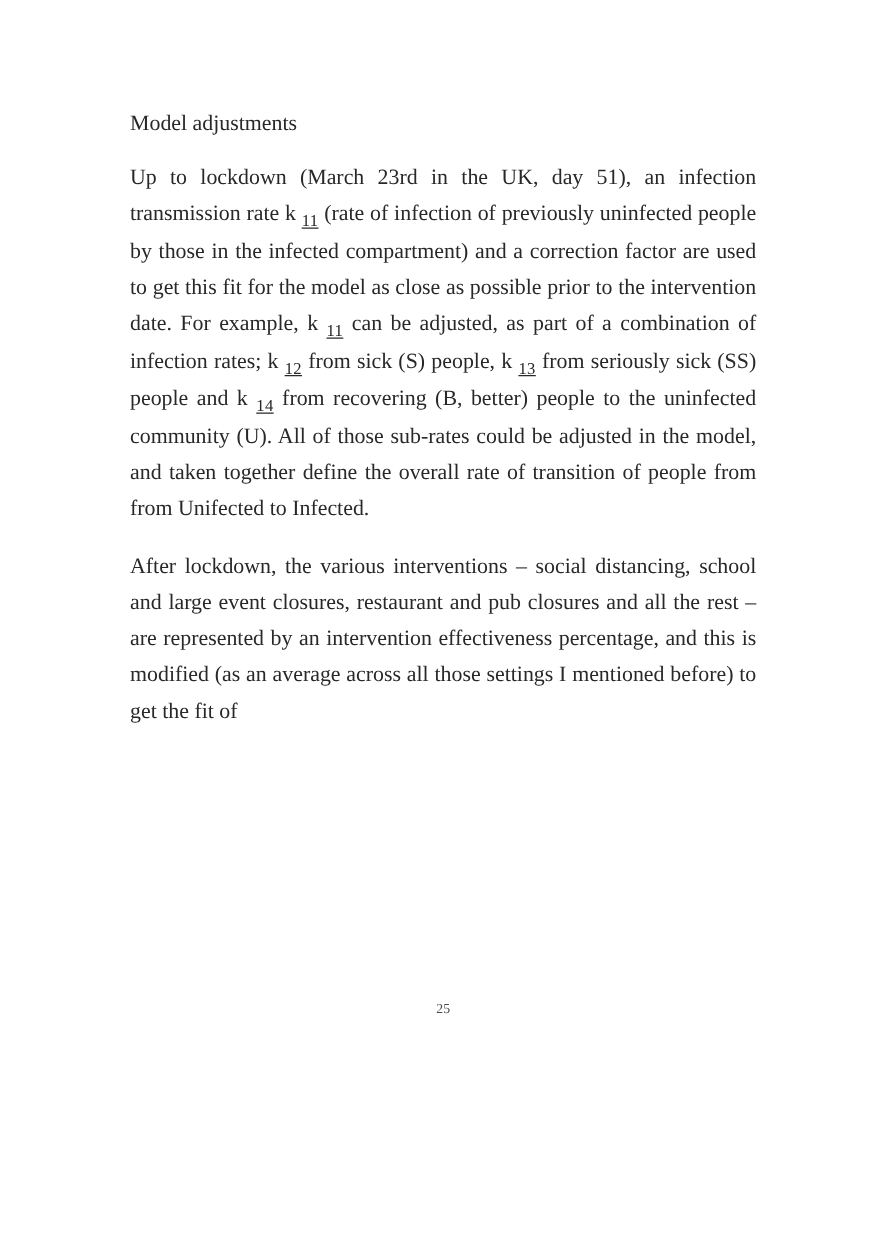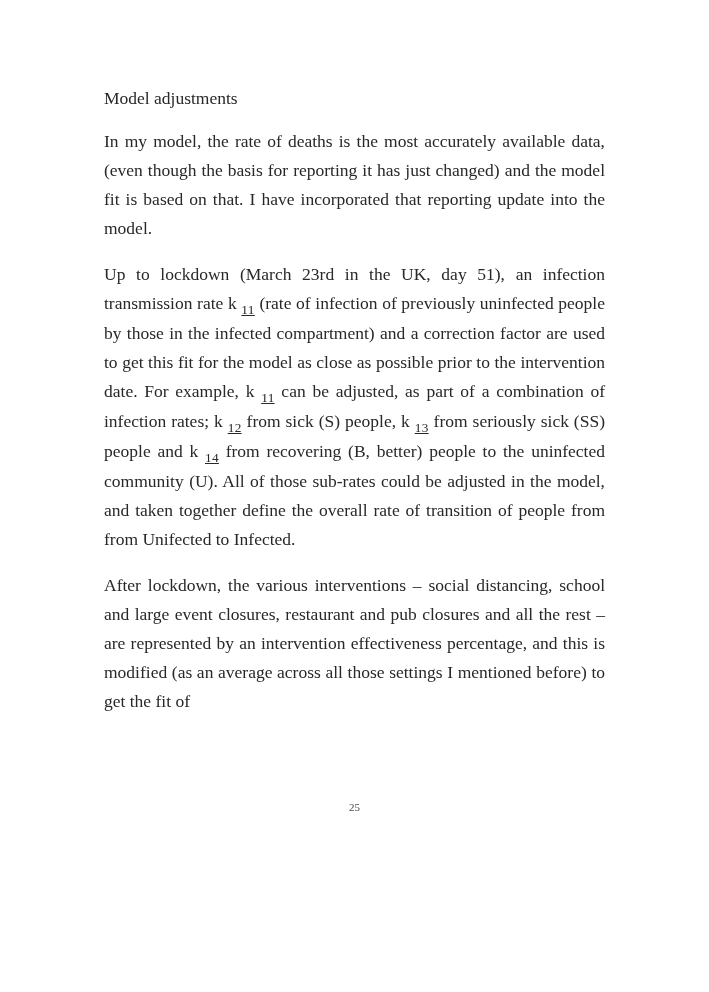--- a/index.html
+++ b/index.html
@@ -50,19 +50,18 @@
     color: #4a4a4a;
   }
 </style>
 </head>
 <body>
 
 <div class="page">
   <h1 class="heading">Model adjustments</h1>
 
   <div>
-      <p class="para"><span class="">In my model, the rate of deaths is the most accurately available data, (even though the basis for reporting it has just changed) and the model fit is based on that. I have incorporated that reporting update into the model.</span></p>
       <p class="para"><span class="">Up to lockdown (March 23rd in the UK, day 51), an infection transmission rate k </span><span class="sub">11</span><span class=""> (rate of infection of previously uninfected people by those in the infected compartment) and a correction factor are used to get this fit for the model as close as possible prior to the intervention date. For example, k </span><span class="sub">11</span><span class=""> can be adjusted, as part of a combination of infection rates; k </span><span class="sub">12</span><span class=""> from sick (S) people, k </span><span class="sub">13</span><span class=""> from seriously sick (SS) people and k </span><span class="sub">14</span><span class=""> from recovering (B, better) people to the uninfected community (U). All of those sub-rates could be adjusted in the model, and taken together define the overall rate of transition of people from from Unifected to Infected.</span></p>
       <p class="para"><span class="">After lockdown, the various interventions – social distancing, school and large event closures, restaurant and pub closures and all the rest – are represented by an intervention effectiveness percentage, and this is modified (as an average across all those settings I mentioned before) to get the fit of</span></p>
     </div>
 
   <div class="page-number">25</div>
 </div>
 
 </body></html>

